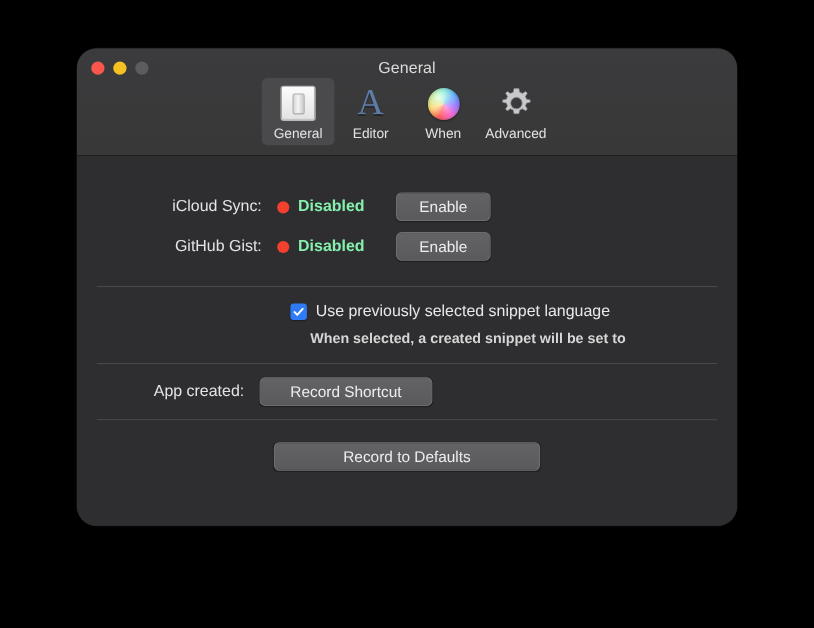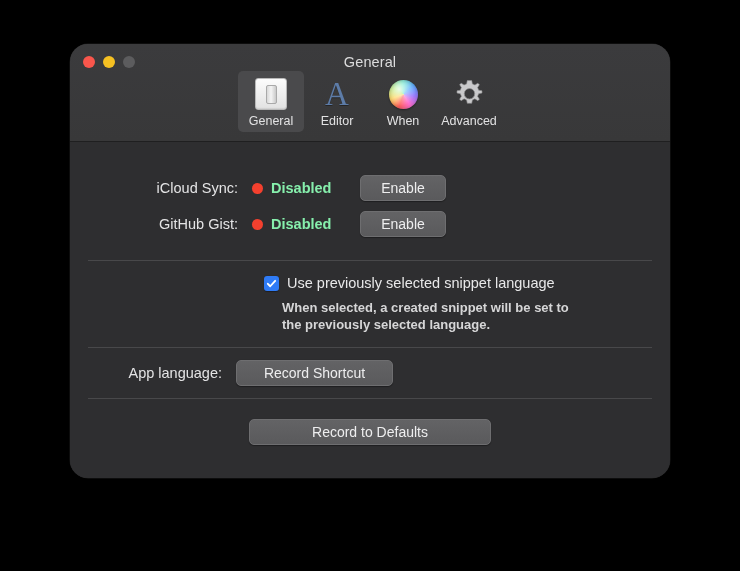--- a/index.html
+++ b/index.html
@@ -364,28 +364,27 @@
         <div class="check-line">
           <div class="checkbox">
             <svg width="11" height="11" viewBox="0 0 12 12" aria-hidden="true">
               <path d="M2 6.3 L4.6 9 L10 3.1" fill="none" stroke="#ffffff" stroke-width="2" stroke-linecap="round" stroke-linejoin="round"></path>
             </svg>
           </div>
           <div class="check-label">Use previously selected snippet language</div>
         </div>
         <div class="check-help">
           <div>When selected, a created snippet will be set to</div>
-          <div>the previously selected language.</div>
         </div>
       </div>
 
       <div class="sep"></div>
 
       <div class="shortcut-row">
-        <div class="label">App language:</div>
+        <div class="label">App created:</div>
         <div class="btn btn-record">Record Shortcut</div>
       </div>
 
       <div class="sep"></div>
 
       <div class="reset-row">
         <div class="btn btn-reset">Record to Defaults</div>
       </div>
 
     </div>

